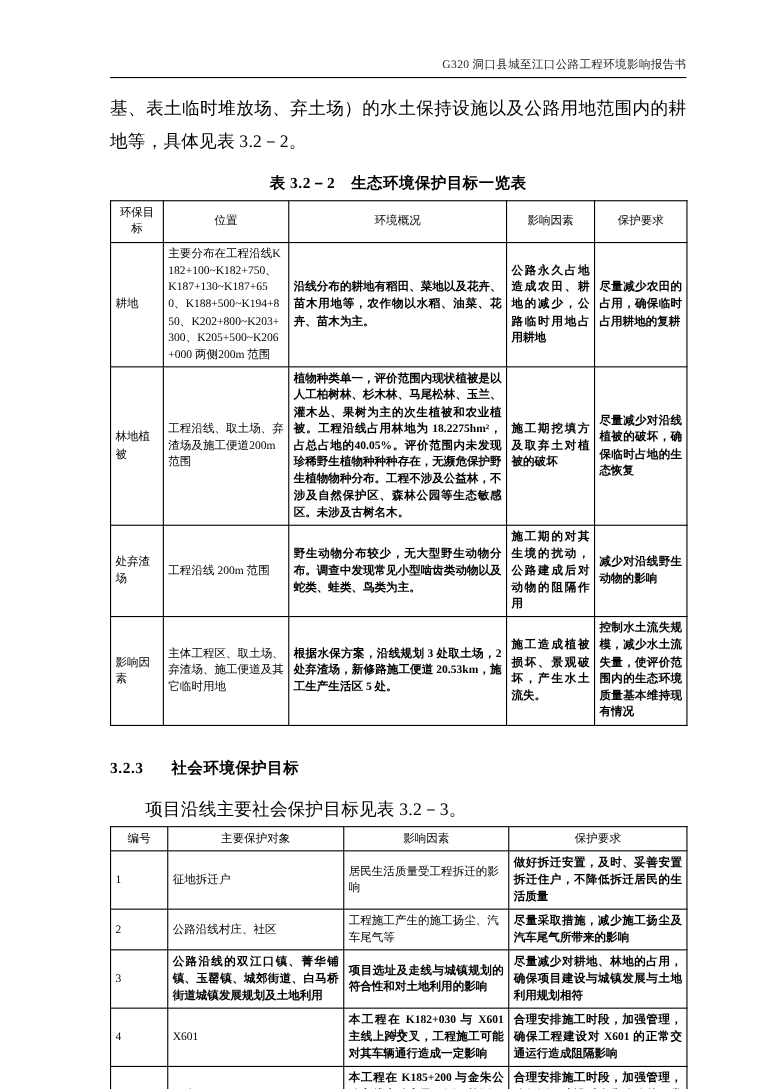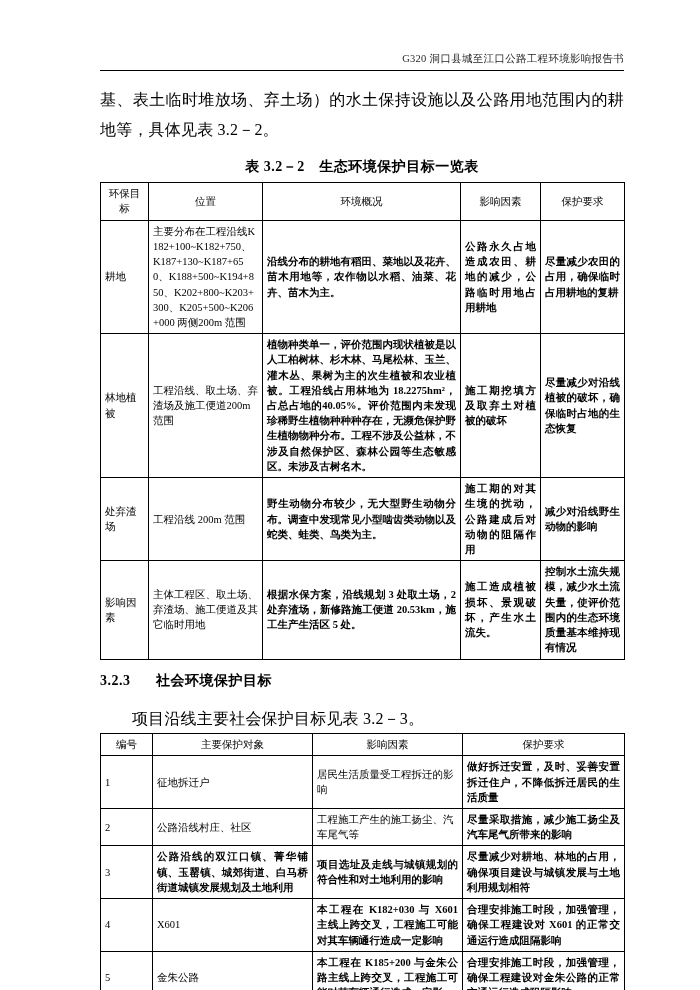--- a/index.html
+++ b/index.html
@@ -70,21 +70,21 @@
   table.doc th {
     text-align: center;
     font-weight: normal;
   }
   .c { text-align: left; }
   .l { text-align: left; }
   .j { text-align: justify; font-weight: bold; }
   .sec-head {
     font-size: 14px;
     font-weight: bold;
-    margin-top: 12px;
+    margin-top: 30px;
     letter-spacing: 0.5px;
   }
   .sec-head .num {
     display: inline-block;
     width: 56px;
   }
   .page-num {
     position: absolute;
     bottom: 44px;
     left: 0;

